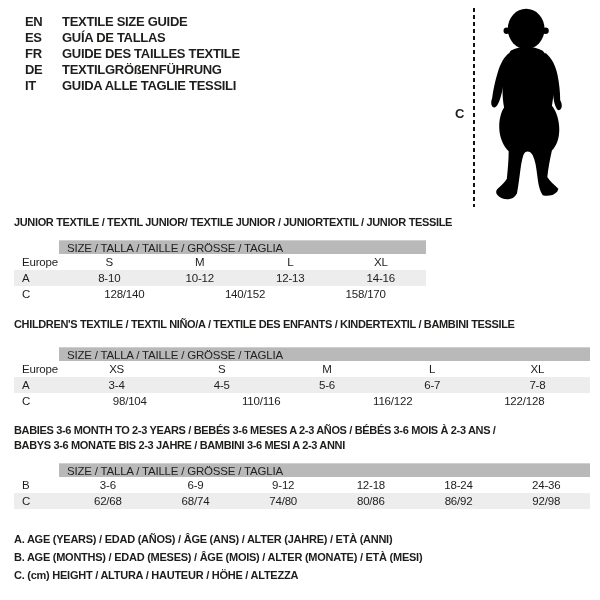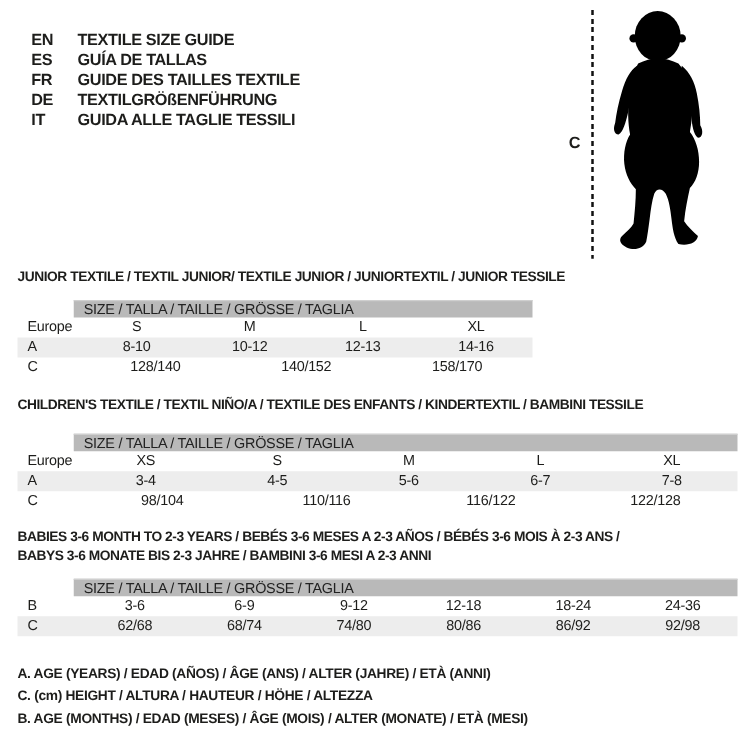--- a/index.html
+++ b/index.html
@@ -2,21 +2,21 @@
 <html><head>
 <meta charset="utf-8">
 <style>
   * { margin:0; padding:0; box-sizing:border-box; }
   html,body { background:#fff; }
   #canvas {
     position:relative; width:600px; height:600px; background:#fff;
     font-family:"Liberation Sans", sans-serif; color:#1d1d1b; overflow:hidden;
   }
   
-  .lang-block { position:absolute; left:25px; top:24px; }
+  .lang-block { position:absolute; left:25px; top:14px; }
   .lang-row { display:flex; height:16px; line-height:16px; font-size:13px; font-weight:bold; letter-spacing:-0.3px; }
   .lang-code { width:37px; }
   
   .measure-line {
     position:absolute; left:473px; top:8px; width:2px; height:199px;
     background:repeating-linear-gradient(to bottom, #111 0 4px, transparent 4px 7px);
   }
   .figure-label { position:absolute; left:455px; top:106px; font-size:13px; font-weight:bold; }
   .toddler-svg { position:absolute; left:482px; top:7px; width:92px; height:201px; }
   
@@ -198,17 +198,17 @@
           <div class="tcell">74/80</div>
           <div class="tcell">80/86</div>
           <div class="tcell">86/92</div>
           <div class="tcell">92/98</div>
         </div>
       </div>
   </div>
 
   <div class="footnotes">
     <div class="footnote">A. AGE (YEARS) / EDAD (AÑOS) / ÂGE (ANS) / ALTER (JAHRE) / ETÀ (ANNI)</div>
+    <div class="footnote">B. AGE (MONTHS) / EDAD (MESES) / ÂGE (MOIS) / ALTER (MONATE) / ETÀ (MESI)</div>
     <div class="footnote">C. (cm) HEIGHT / ALTURA / HAUTEUR / HÖHE / ALTEZZA</div>
-    <div class="footnote">B. AGE (MONTHS) / EDAD (MESES) / ÂGE (MOIS) / ALTER (MONATE) / ETÀ (MESI)</div>
   </div>
 
 </div>
 
 </body></html>

